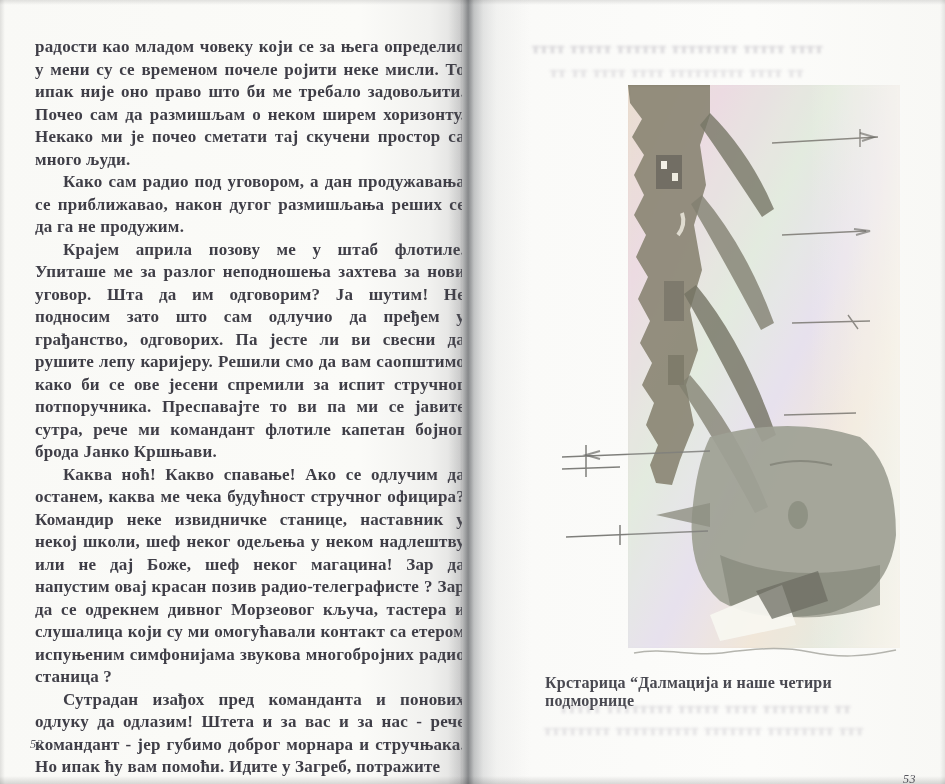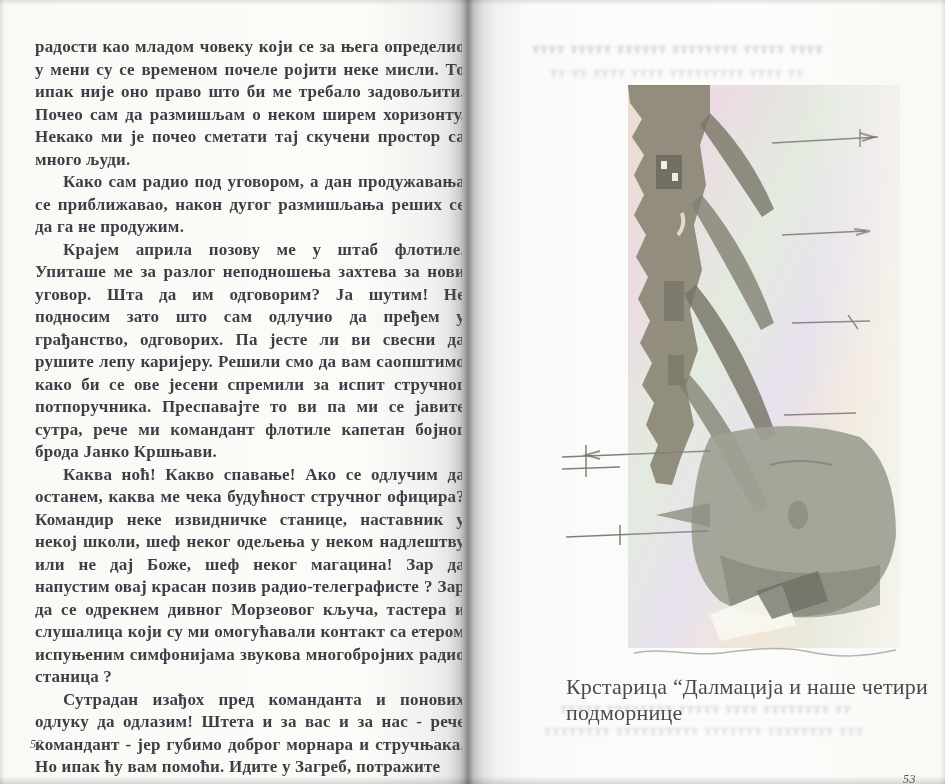--- a/index.html
+++ b/index.html
@@ -43,22 +43,22 @@
   .text-block p{margin:0;text-indent:28px;}
   .text-block p.noindent{text-indent:0;}
   .page-number{
     position:absolute;font-size:12px;font-weight:normal;color:#56565e;
     letter-spacing:0.5px;
     font-style:italic;
   }
   .page-number-left{left:30px;top:737px;}
   .page-number-right{left:441px;top:772px;}
   .caption{
-    position:absolute;left:104px;top:674px;width:380px;
-    font-size:22px;font-weight:normal;color:#494951;
+    position:absolute;left:83px;top:674px;width:380px;
+    font-size:16px;font-weight:bold;color:#494951;
     letter-spacing:0.2px;
   }
   .bleed{
     position:absolute;
     font-size:15px;font-weight:bold;color:#8f8a98;
     filter:blur(1.4px);opacity:0.42;
     letter-spacing:1px;white-space:nowrap;overflow:hidden;
   }
   .bleed-top-1{left:70px;top:40px;width:405px;}
   .bleed-top-2{left:88px;top:64px;width:385px;opacity:0.3;}

